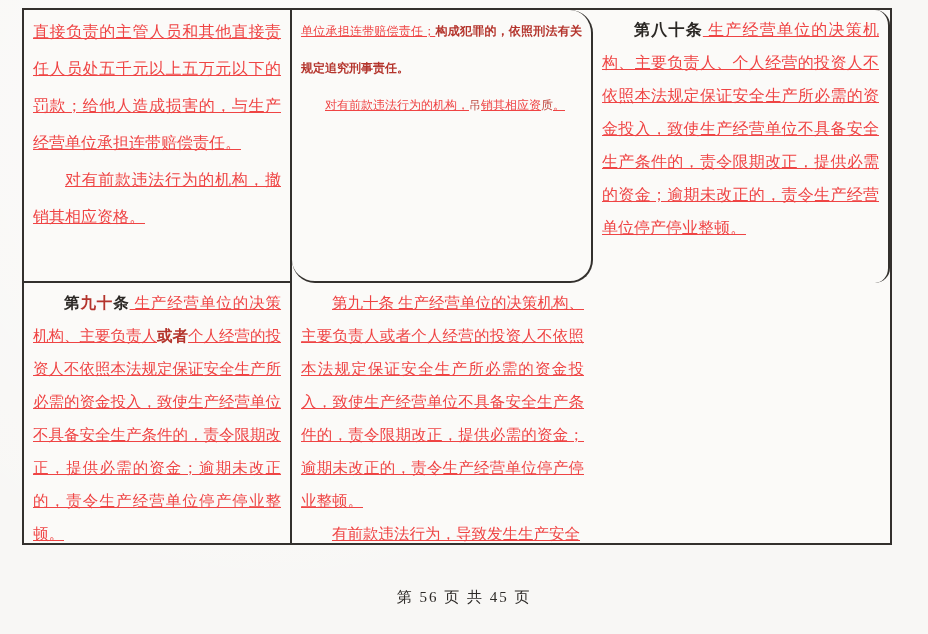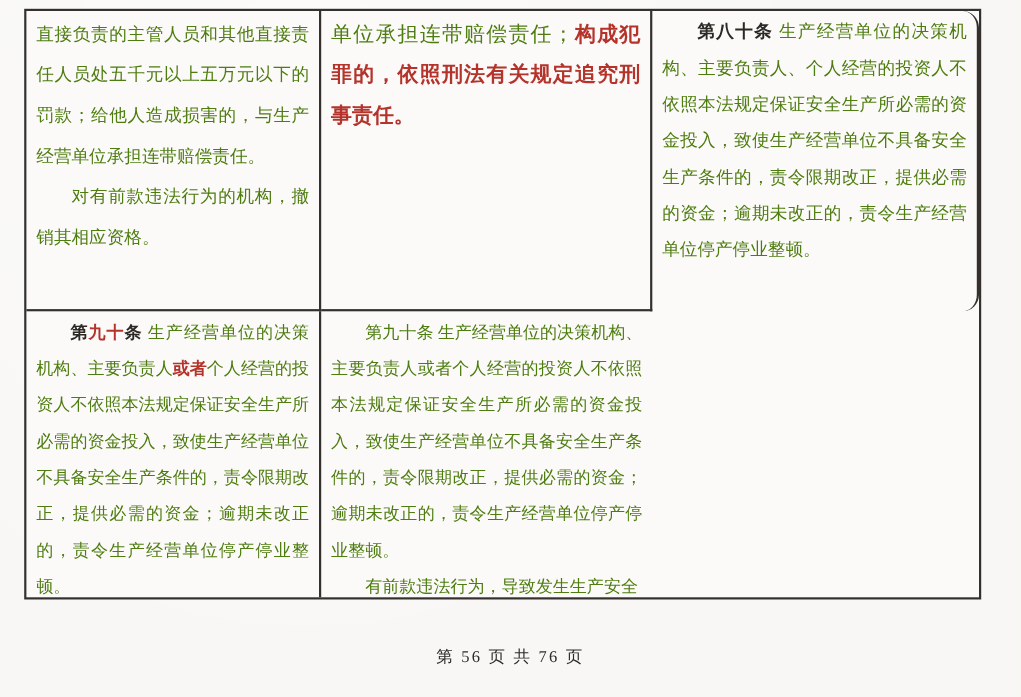--- a/index.html
+++ b/index.html
@@ -31,30 +31,30 @@
     overflow: hidden;
     padding: 3px 9px 0 9px;
     color: #33302c;
     text-align: justify;
     text-justify: inter-ideograph;
   }
   .cell.b-r { border-right: 2px solid #33302d; }
   .cell.b-b { border-bottom: 2px solid #33302d; }
 
   .cell-l1 { font-size: 16px;   line-height: 37px; }
-  .cell-m1 { font-size: 19px; line-height: 37px; }
+  .cell-m1 { font-size: 12px; line-height: 37px; border-radius: 23px; }
   .cell-r1 { font-size: 15.5px; line-height: 33px; }
   .cell-l2 { font-size: 16px;   line-height: 33px; border-radius: 15px; }
   .cell-m2 { font-size: 15.5px; line-height: 33px; }
   .cell-r2 { font-size: 15.5px; line-height: 33px; }
 
   .para { margin: 0; }
   .para.indent { text-indent: 2em; }
 
-  .seg-black   { color: #4d7c0f; }
+  .seg-black   { color: #ef4444; text-decoration: underline; }
   .seg-bold    { color: #2b2825; font-weight: bold; }
   .seg-red     { color: #bf4a41; }
   .seg-redbold { color: #b4342c; font-weight: bold; }
 
   .footer {
     position: absolute;
     left: 0; top: 588px;
     width: 928px;
     text-align: center;
     font-size: 15px;
@@ -67,29 +67,30 @@
 
 <div class="page">
 
   <div class="doc-table">
     <div class="cell cell-l1 b-r b-b">
         <p class="para"><span class="seg-black">直接负责的主管人员和其他直接责任人员处五千元以上五万元以下的罚款；给他人造成损害的，与生产经营单位承担连带赔偿责任。</span></p>
         <p class="para indent"><span class="seg-black">对有前款违法行为的机构，撤销其相应资格。</span></p>
       </div>
     <div class="cell cell-m1 b-r b-b">
         <p class="para"><span class="seg-black">单位承担连带赔偿责任；</span><span class="seg-redbold">构成犯罪的，依照刑法有关规定追究刑事责任。</span></p>
+        <p class="para indent"><span class="seg-black">对有前款违法行为的机构，</span><span class="seg-red">吊</span><span class="seg-black">销其相应资</span><span class="seg-red">质</span><span class="seg-black">。</span></p>
       </div>
     <div class="cell cell-l2 b-r">
         <p class="para indent"><span class="seg-bold">第八十条</span><span class="seg-black"> 生产经营单位的决策机构、主要负责人、个人经营的投资人不依照本法规定保证安全生产所必需的资金投入，致使生产经营单位不具备安全生产条件的，责令限期改正，提供必需的资金；逾期未改正的，责令生产经营单位停产停业整顿。</span></p>
       </div>
     <div class="cell cell-m2 b-r">
         <p class="para indent"><span class="seg-bold">第</span><span class="seg-redbold">九十</span><span class="seg-bold">条</span><span class="seg-black"> 生产经营单位的决策机构、主要负责人</span><span class="seg-redbold">或者</span><span class="seg-black">个人经营的投资人不依照本法规定保证安全生产所必需的资金投入，致使生产经营单位不具备安全生产条件的，责令限期改正，提供必需的资金；逾期未改正的，责令生产经营单位停产停业整顿。</span></p>
         <p class="para indent"><span class="seg-black">有前款违法行为，导致发生生产安全</span></p>
       </div>
     <div class="cell cell-r2">
         <p class="para indent"><span class="seg-black">第九十条 生产经营单位的决策机构、主要负责人或者个人经营的投资人不依照本法规定保证安全生产所必需的资金投入，致使生产经营单位不具备安全生产条件的，责令限期改正，提供必需的资金；逾期未改正的，责令生产经营单位停产停业整顿。</span></p>
         <p class="para indent"><span class="seg-black">有前款违法行为，导致发生生产安全</span></p>
       </div>
   </div>
 
-  <div class="footer">第 56 页 共 76 页</div>
+  <div class="footer">第 56 页 共 45 页</div>
 
 </div>
 
 </body></html>

